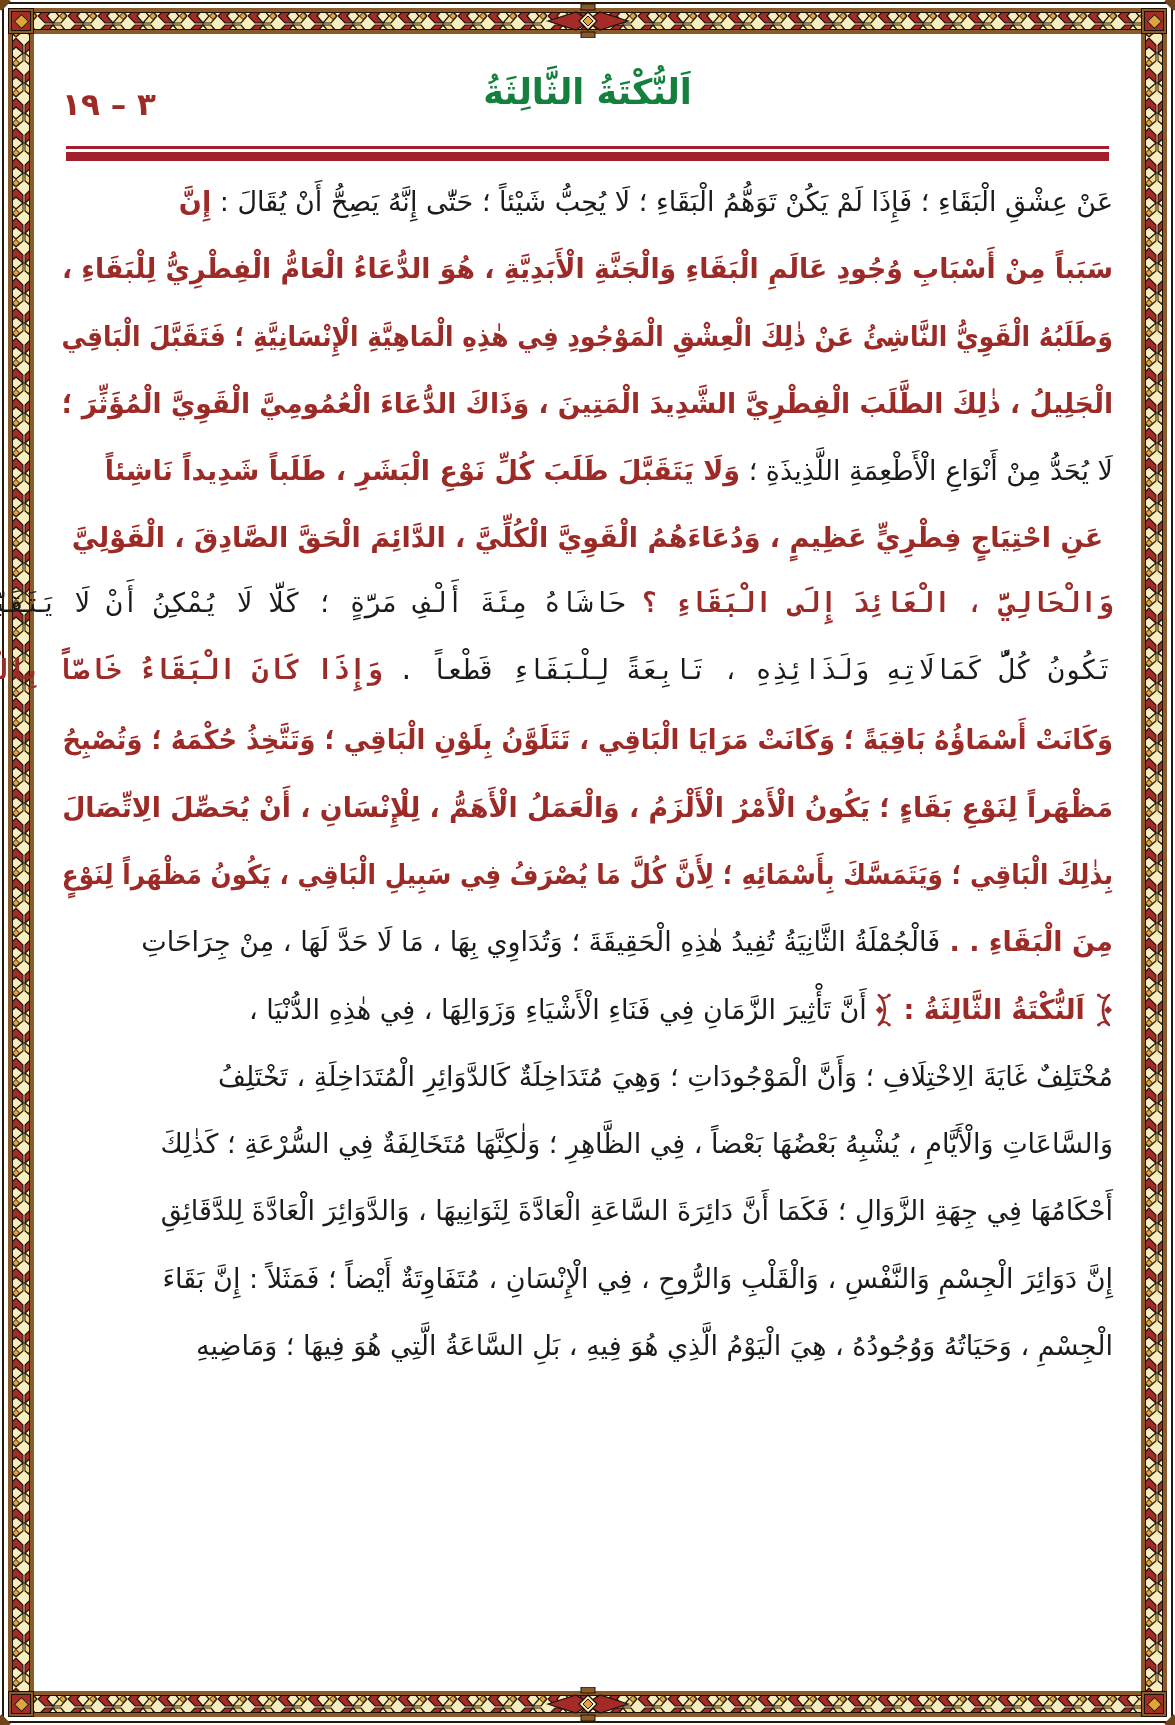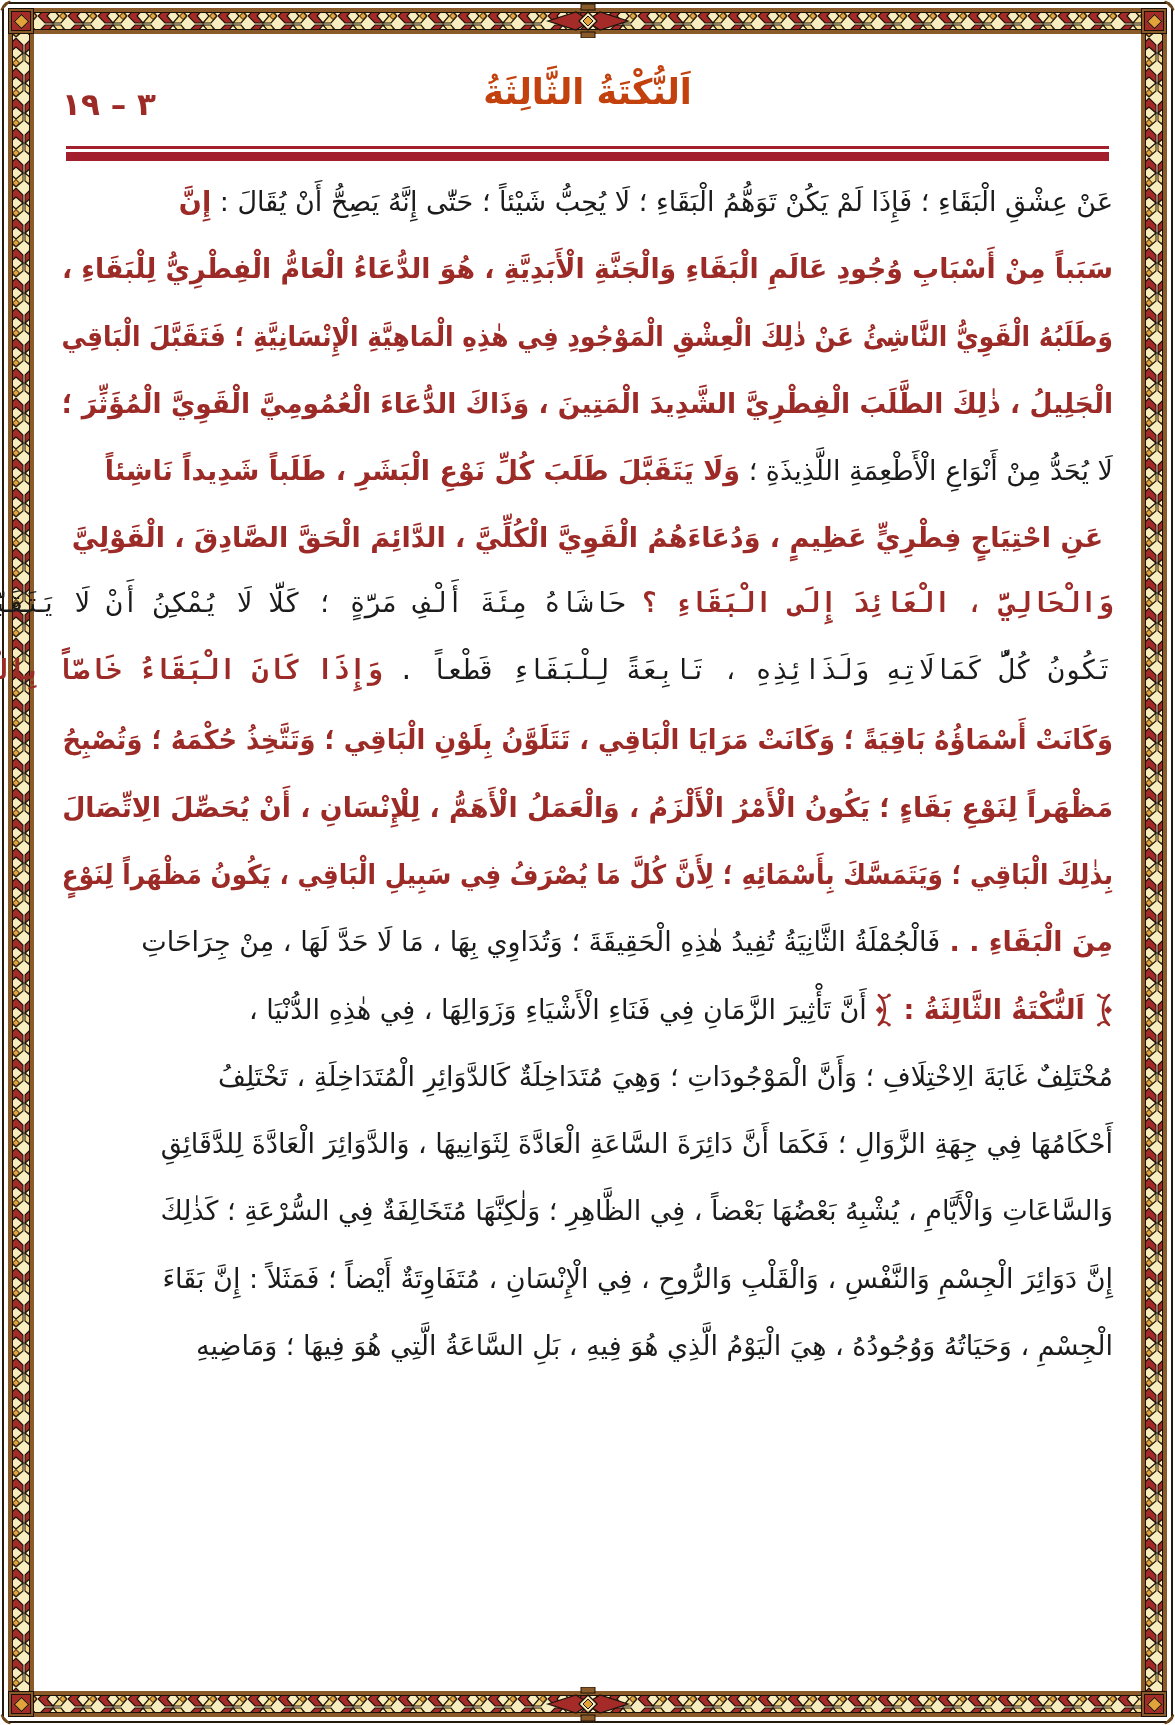--- a/index.html
+++ b/index.html
@@ -1,18 +1,18 @@
 <!DOCTYPE html>
 <html lang="ar" dir="rtl"><head>
 <meta charset="utf-8">
 <style>
   html,body{margin:0;padding:0;overflow:hidden;}
   .page{
     position:relative;width:1175px;height:1725px;background:#ffffff;
-    font-family:"DejaVu Sans",sans-serif;direction:rtl;overflow:hidden;border-radius:14px;
+    font-family:"DejaVu Sans",sans-serif;direction:rtl;overflow:hidden;
   }
   
   .edge-line{position:absolute;inset:2px;border:2px solid #241a0e;pointer-events:none;}
   .corner-stub{position:absolute;width:13px;height:13px;background:#6e4418;transform:rotate(45deg);}
   .stub-tl{left:-5px;top:-5px;} .stub-tr{right:-5px;top:-5px;}
   .stub-bl{left:-5px;bottom:-5px;} .stub-br{right:-5px;bottom:-5px;}
   .b-strip{position:absolute;display:block;}
   .b-top{left:8px;right:8px;top:8px;height:26px;width:calc(100% - 16px);}
   .b-bottom{left:8px;right:8px;bottom:8px;height:26px;width:calc(100% - 16px);}
   .b-left{left:8px;top:8px;bottom:8px;width:26px;height:calc(100% - 16px);}
@@ -20,21 +20,21 @@
   .corner{position:absolute;width:26px;height:26px;background:#8B5A29;border:1px solid #1C120A;box-sizing:border-box;}
   .corner::before{content:'';position:absolute;inset:2px;background:#A52B28;border:1px solid #1C120A;}
   .corner::after{content:'';position:absolute;left:7px;top:7px;width:9px;height:9px;background:#E2A33A;border:1px solid #1C120A;transform:rotate(45deg);}
   .c-tl{left:8px;top:8px;} .c-tr{right:8px;top:8px;}
   .c-bl{left:8px;bottom:8px;} .c-br{right:8px;bottom:8px;}
   .medallion{position:absolute;left:50%;margin-left:-46px;width:92px;height:34px;}
   .m-top{top:4px;} .m-bottom{bottom:4px;}
   
   .content{position:absolute;left:62px;right:62px;top:0;bottom:40px;}
   .pagenum{position:absolute;top:86px;left:0;font-size:31px;font-weight:bold;color:#9C2A26;direction:rtl;}
-  .title{position:absolute;top:72px;left:0;right:0;text-align:center;font-size:35px;font-weight:bold;color:#c2410c;}
+  .title{position:absolute;top:72px;left:0;right:0;text-align:center;font-size:35px;font-weight:bold;color:#15803d;}
   .divider{position:absolute;top:146px;left:4px;right:4px;height:3px;background:#fff;
            border-top:3px solid #A31F2C;border-bottom:9px solid #A31F2C;}
   .bodytext{position:absolute;top:168px;left:0;right:0;}
   .line{white-space:nowrap;height:67.3px;line-height:67.3px;font-size:27px;
         transform-origin:100% 50%;text-align:right;direction:rtl;}
   .seg.black{color:#1b1b1b;text-align:center;}
   .seg.red{color:#9C2A26;font-weight:bold;}
   .orn{height:36px;width:auto;vertical-align:-9px;color:#9C2A26;}
 </style>
 </head>
@@ -154,20 +154,20 @@
       <g transform="translate(24,0) scale(-1,1)">
         <path d="M19,4 C9,13 9,33 19,42" fill="none" stroke="currentColor" stroke-width="3.4" stroke-linecap="round"></path>
         <path d="M19,4 C15,9 10,9 6,4" fill="none" stroke="currentColor" stroke-width="2.6" stroke-linecap="round"></path>
         <path d="M19,42 C15,37 10,37 6,42" fill="none" stroke="currentColor" stroke-width="2.6" stroke-linecap="round"></path>
         <circle cx="6" cy="4" r="2.2" fill="currentColor"></circle>
         <circle cx="6" cy="42" r="2.2" fill="currentColor"></circle>
         <path d="M13,23 L18,18 L23,23 L18,28 Z" fill="currentColor"></path>
       </g>
     </svg><span class="seg black"> أَنَّ تَأْثِيرَ الزَّمَانِ فِي فَنَاءِ الْأَشْيَاءِ وَزَوَالِهَا ، فِي هٰذِهِ الدُّنْيَا ،</span></div>
         <div class="line" style="transform: scaleX(1);"><span class="seg black">مُخْتَلِفٌ غَايَةَ الِاخْتِلَافِ ؛ وَأَنَّ الْمَوْجُودَاتِ ؛ وَهِيَ مُتَدَاخِلَةٌ كَالدَّوَائِرِ الْمُتَدَاخِلَةِ ، تَخْتَلِفُ</span></div>
+        <div class="line" style="transform: scaleX(1);"><span class="seg black">وَالسَّاعَاتِ وَالْأَيَّامِ ، يُشْبِهُ بَعْضُهَا بَعْضاً ، فِي الظَّاهِرِ ؛ وَلٰكِنَّهَا مُتَخَالِفَةٌ فِي السُّرْعَةِ ؛ كَذٰلِكَ</span></div>
         <div class="line" style="transform: scaleX(1);"><span class="seg black">أَحْكَامُهَا فِي جِهَةِ الزَّوَالِ ؛ فَكَمَا أَنَّ دَائِرَةَ السَّاعَةِ الْعَادَّةَ لِثَوَانِيهَا ، وَالدَّوَائِرَ الْعَادَّةَ لِلدَّقَائِقِ</span></div>
-        <div class="line" style="transform: scaleX(1);"><span class="seg black">وَالسَّاعَاتِ وَالْأَيَّامِ ، يُشْبِهُ بَعْضُهَا بَعْضاً ، فِي الظَّاهِرِ ؛ وَلٰكِنَّهَا مُتَخَالِفَةٌ فِي السُّرْعَةِ ؛ كَذٰلِكَ</span></div>
         <div class="line" style="transform: scaleX(1);"><span class="seg black">إِنَّ دَوَائِرَ الْجِسْمِ وَالنَّفْسِ ، وَالْقَلْبِ وَالرُّوحِ ، فِي الْإِنْسَانِ ، مُتَفَاوِتَةٌ أَيْضاً ؛ فَمَثَلاً : إِنَّ بَقَاءَ</span></div>
         <div class="line" style="transform: scaleX(1);"><span class="seg black">الْجِسْمِ ، وَحَيَاتُهُ وَوُجُودُهُ ، هِيَ الْيَوْمُ الَّذِي هُوَ فِيهِ ، بَلِ السَّاعَةُ الَّتِي هُوَ فِيهَا ؛ وَمَاضِيهِ</span></div>
       </div>
   </div>
 
 </div>
 
 </body></html>

